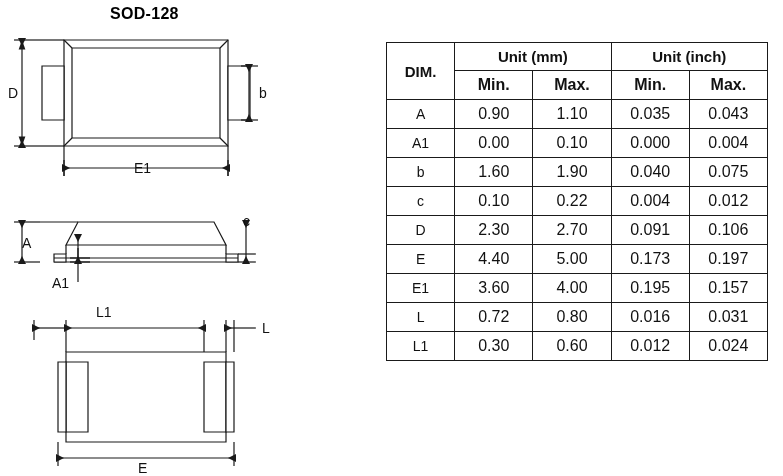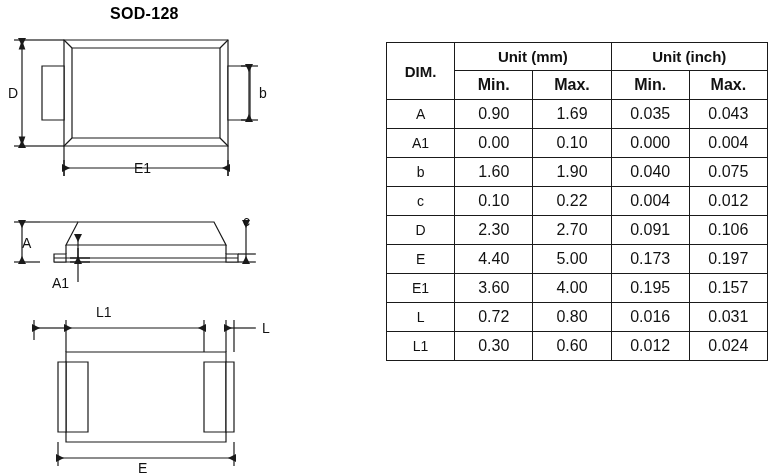--- a/index.html
+++ b/index.html
@@ -227,21 +227,21 @@
           <th>Min.</th>
           <th>Max.</th>
           <th>Min.</th>
           <th>Max.</th>
         </tr>
       </thead>
       <tbody>
         <tr>
           <td class="dim-cell">A</td>
           <td>0.90</td>
-          <td>1.69</td>
+          <td>1.10</td>
           <td>0.035</td>
           <td>0.043</td>
         </tr>
         <tr>
           <td class="dim-cell">A1</td>
           <td>0.00</td>
           <td>0.10</td>
           <td>0.000</td>
           <td>0.004</td>
         </tr>

